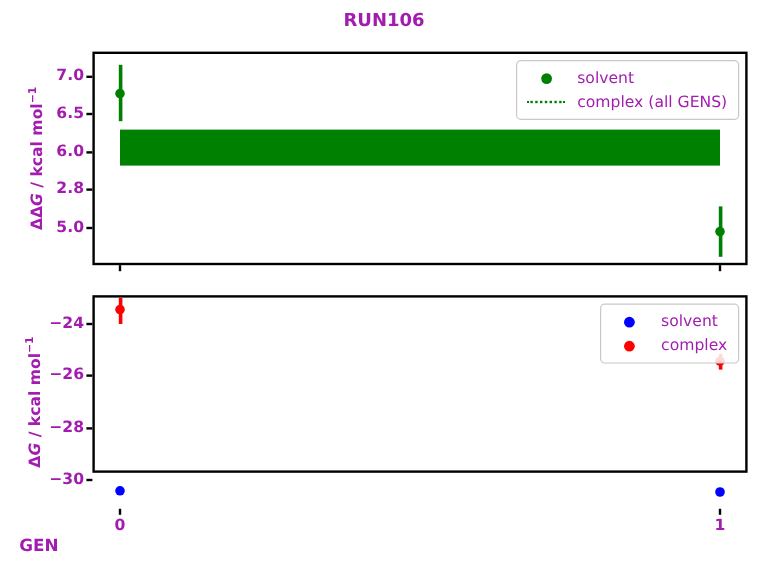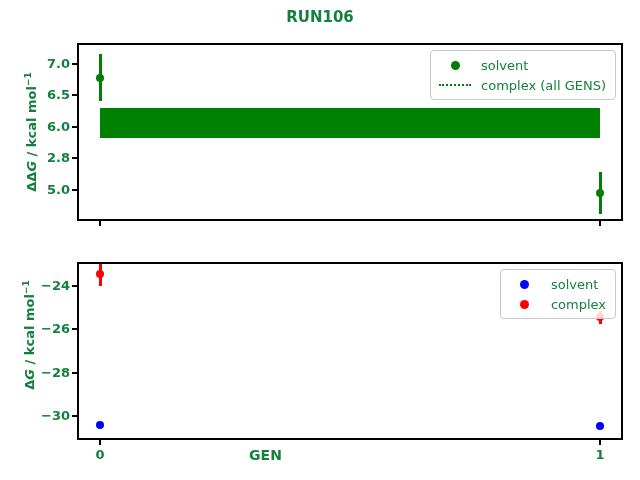--- a/index.html
+++ b/index.html
@@ -1,28 +1,28 @@
 <!DOCTYPE html>
 <html><head>
 <meta charset="utf-8">
 <style>
   html,body{margin:0;padding:0;background:#fff;}
   #figure{
     position:relative;width:640px;height:480px;background:#ffffff;
-    font-family:"DejaVu Sans",sans-serif;color:#15803d;overflow:hidden;
+    font-family:"DejaVu Sans",sans-serif;color:#a21caf;overflow:hidden;
   }
   .suptitle{
     position:absolute;top:8px;left:0;width:640px;text-align:center;
     font-size:15px;font-weight:bold;
   }
   .axes{
     position:absolute;border:2px solid #000;box-sizing:border-box;background:transparent;
   }
   #ax0{left:77px;top:43px;width:546px;height:178px;}
-  #ax1{left:77px;top:262px;width:546px;height:178px;}
+  #ax1{left:77px;top:246px;width:546px;height:148px;}
   .ytick{position:absolute;left:-7px;width:5px;height:2px;background:#000;}
   .xtick{position:absolute;width:2px;height:5px;background:#000;}
   .ytick-label{
     position:absolute;right:calc(100% + 9px);height:16px;line-height:16px;
     font-size:13px;font-weight:bold;white-space:nowrap;text-align:center;
   }
   .xtick-label{
     position:absolute;width:24px;height:16px;line-height:16px;text-align:center;
     font-size:13px;font-weight:bold;
   }
@@ -41,22 +41,22 @@
   .legend-label{margin-left:8px;}
   .ylabel{
     position:absolute;white-space:nowrap;font-size:13px;font-weight:bold;
     transform:translate(-50%,-50%) rotate(-90deg);
   }
   #ylabel0{left:31px;top:132px;}
   #ylabel1{left:29px;top:335px;}
   .ylabel .mvar{font-style:italic;}
   .ylabel sup{font-size:9px;}
   .xlabel{
-    position:absolute;top:447px;left:0;width:531px;text-align:center;
-    font-size:14px;font-weight:bold;
+    position:absolute;top:447px;left:0;width:531px;
+    font-size:14px;font-weight:bold;padding-left:16px;
   }
 </style>
 </head>
 <body>
 
 <div id="figure">
   <div class="suptitle">RUN106</div>
 
   <div class="ylabel" id="ylabel0"><span>ΔΔ</span><span class="mvar">G</span><span> / kcal mol</span><sup>−1</sup></div>
 

